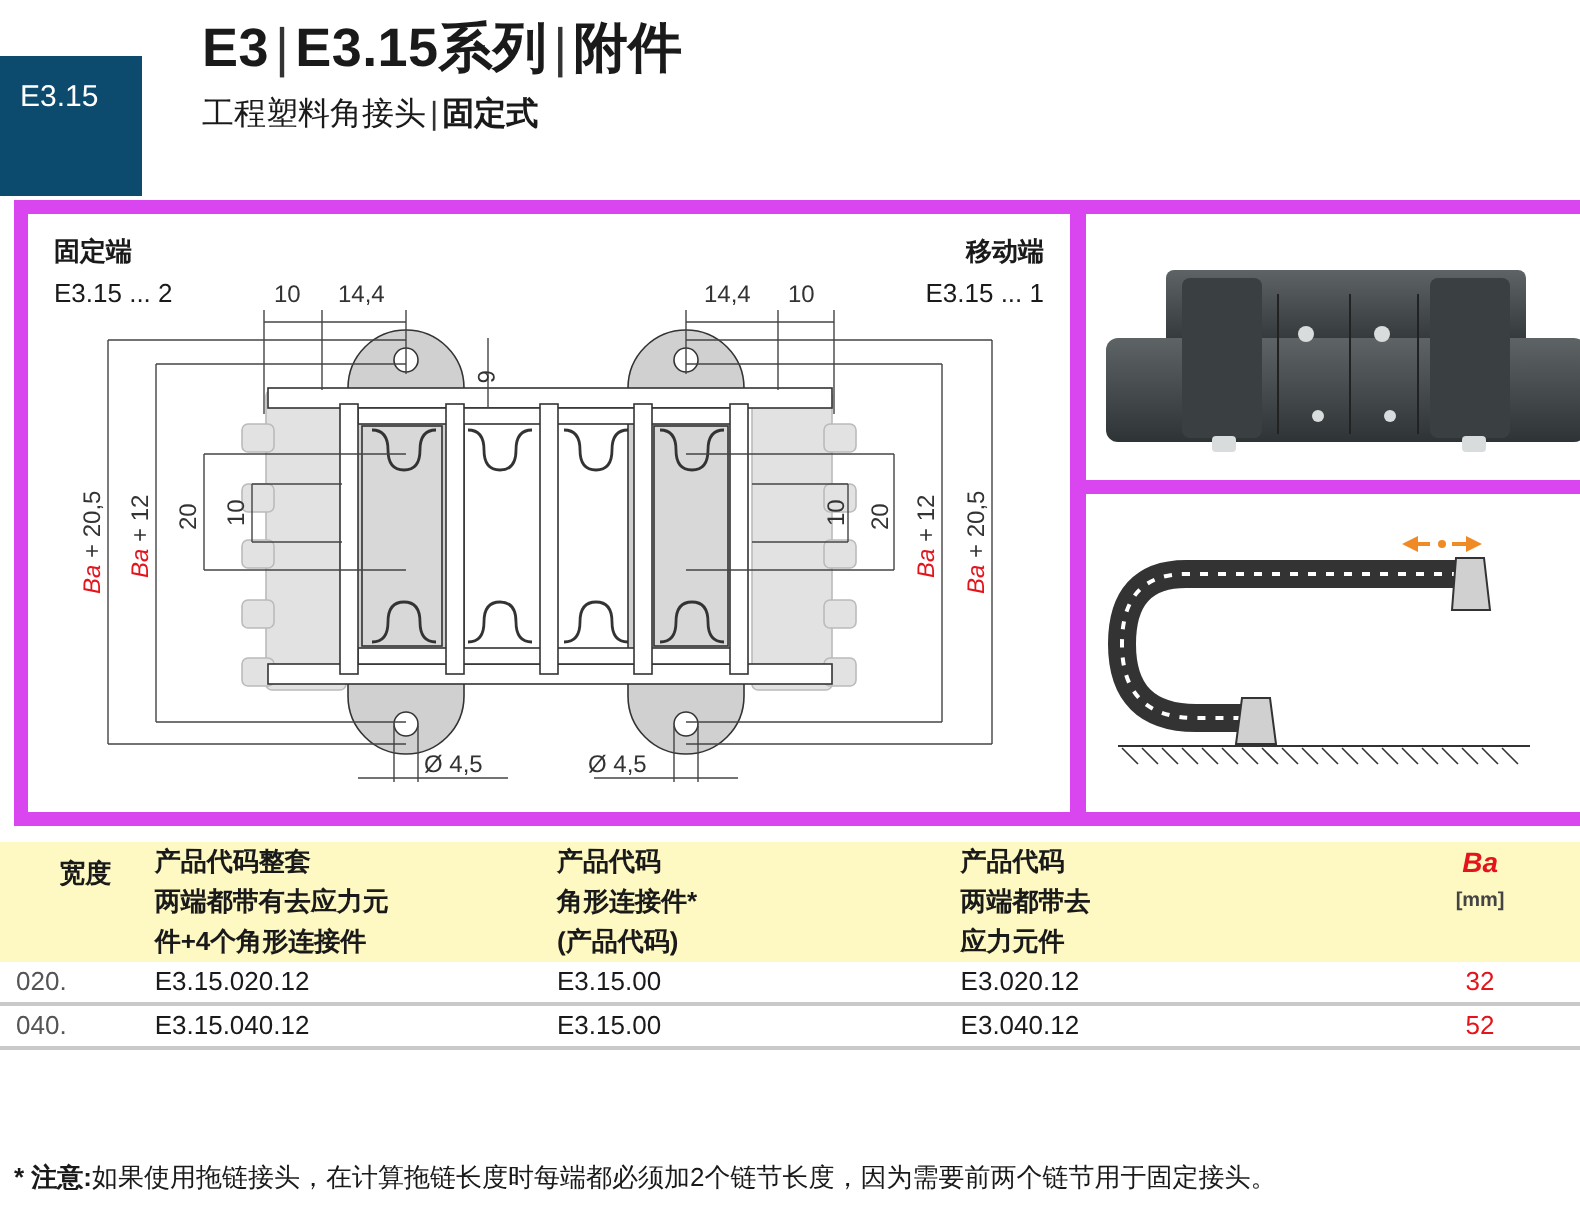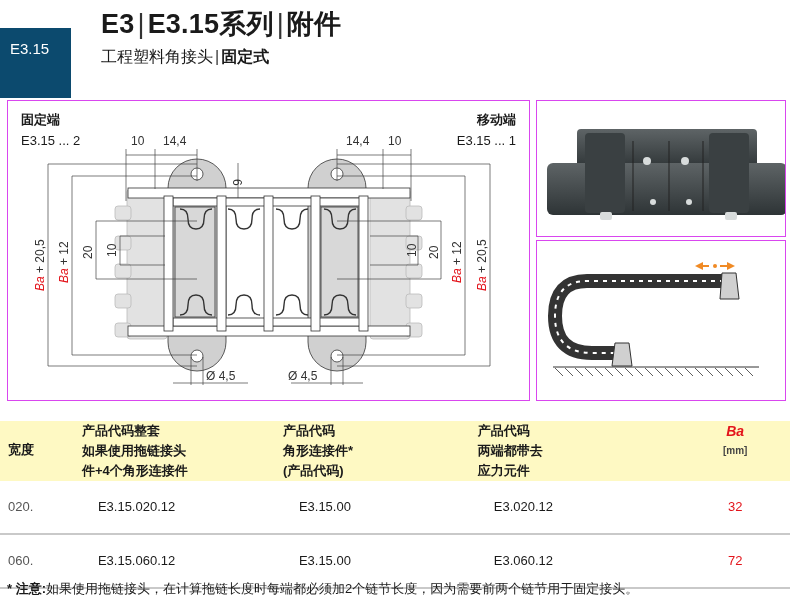--- a/index.html
+++ b/index.html
@@ -6,34 +6,34 @@
   body { width:790px; height:606px; position:relative; overflow:hidden; font-family:"Liberation Sans", "DejaVu Sans", sans-serif; color:#1a1a1a; }
   .tab { position:absolute; left:0; top:0; width:71px; height:70px; background:#0c4a6e; color:#fff; font-size:15px;margin-top:28px; }
   .tab span { position:absolute; left:10px; top:12px; }
   .title { position:absolute; left:101px; top:6px; font-size:27px; font-weight:bold; letter-spacing:0.2px; }
   .title .sep { font-weight:normal; color:#333; margin:0 3px; }
   .title .light { font-weight:bold; }
   .subtitle { position:absolute; left:101px; top:47px; font-size:16px; }
   .subtitle .sep { color:#333; margin:0 2px; }
   .subtitle b { font-weight:bold; }
 
-  .panel { position:absolute; border:1px solid #d946ef; background:#fff; }
+  .panel { position:absolute; border:7px solid #d946ef; background:#fff; }
   .p-draw { left:7px; top:100px; width:521px; height:299px; }
   .p-photo { left:536px; top:100px; width:248px; height:135px; }
   .p-chain { left:536px; top:240px; width:248px; height:159px; }
 
   .lbl { position:absolute; font-size:13px; }
   .lbl.b { font-weight:bold; }
   svg text { font-family:"Liberation Sans", "DejaVu Sans", sans-serif; }
 
   table.spec { position:absolute; left:0; top:421px; width:790px; border-collapse:collapse; font-size:13px; }
   table.spec th { background:#fef9c3; text-align:left; font-weight:bold; vertical-align:bottom; padding:0; line-height:20px; }
-  table.spec td { padding:16px; height:20px; line-height:20px; border-bottom:2px solid #c9c9c9; }
+  table.spec td { padding:0; height:20px; line-height:20px; border-bottom:2px solid #c9c9c9; }
   table.spec td.w { color:#555; padding-left:8px; width:70px; }
-  table.spec th.w { padding-left:8px; padding-bottom:21px; width:70px;}
+  table.spec th.w { padding-left:8px; padding-bottom:34px; width:70px;text-align:center;}
   table.spec .c1 { width:203px; }
   table.spec .c2 { width:204px; }
   table.spec .c3 { width:212px; }
   table.spec .ba { text-align:center; color:#e3141b; width:101px; }
   th .ba-h { color:#e3141b; font-style:italic; font-size:14px; }
   th .mm { font-weight:bold; font-size:10px; color:#444; }
   .note { position:absolute; left:7px; top:580px; font-size:13px; }
   .note b { font-weight:bold; }
 </style>
 </head>
@@ -255,21 +255,21 @@
     </g>
   </svg>
 </div>
 
 <table class="spec">
   <thead>
     <tr>
       <th class="w">宽度</th>
       <th class="c1">
         <div>产品代码整套</div>
-        <div>如果使用拖链接头</div>
+        <div>两端都带有去应力元</div>
         <div>件+4个角形连接件</div>
       </th>
       <th class="c2">
         <div>产品代码</div>
         <div>角形连接件*</div>
         <div>(产品代码)</div>
       </th>
       <th class="c3">
         <div>产品代码</div>
         <div>两端都带去</div>
@@ -284,24 +284,24 @@
   </thead>
   <tbody>
     <tr>
       <td class="w">020.</td>
       <td class="c1">E3.15.020.12</td>
       <td class="c2">E3.15.00</td>
       <td class="c3">E3.020.12</td>
       <td class="ba">32</td>
     </tr>
     <tr>
-      <td class="w">060.</td>
-      <td class="c1">E3.15.060.12</td>
+      <td class="w">040.</td>
+      <td class="c1">E3.15.040.12</td>
       <td class="c2">E3.15.00</td>
-      <td class="c3">E3.060.12</td>
-      <td class="ba">72</td>
+      <td class="c3">E3.040.12</td>
+      <td class="ba">52</td>
     </tr>
   </tbody>
 </table>
 
 <div class="note">
   <b>* 注意:</b><span>如果使用拖链接头，在计算拖链长度时每端都必须加2个链节长度，因为需要前两个链节用于固定接头。</span>
 </div>
 
 </body></html>

